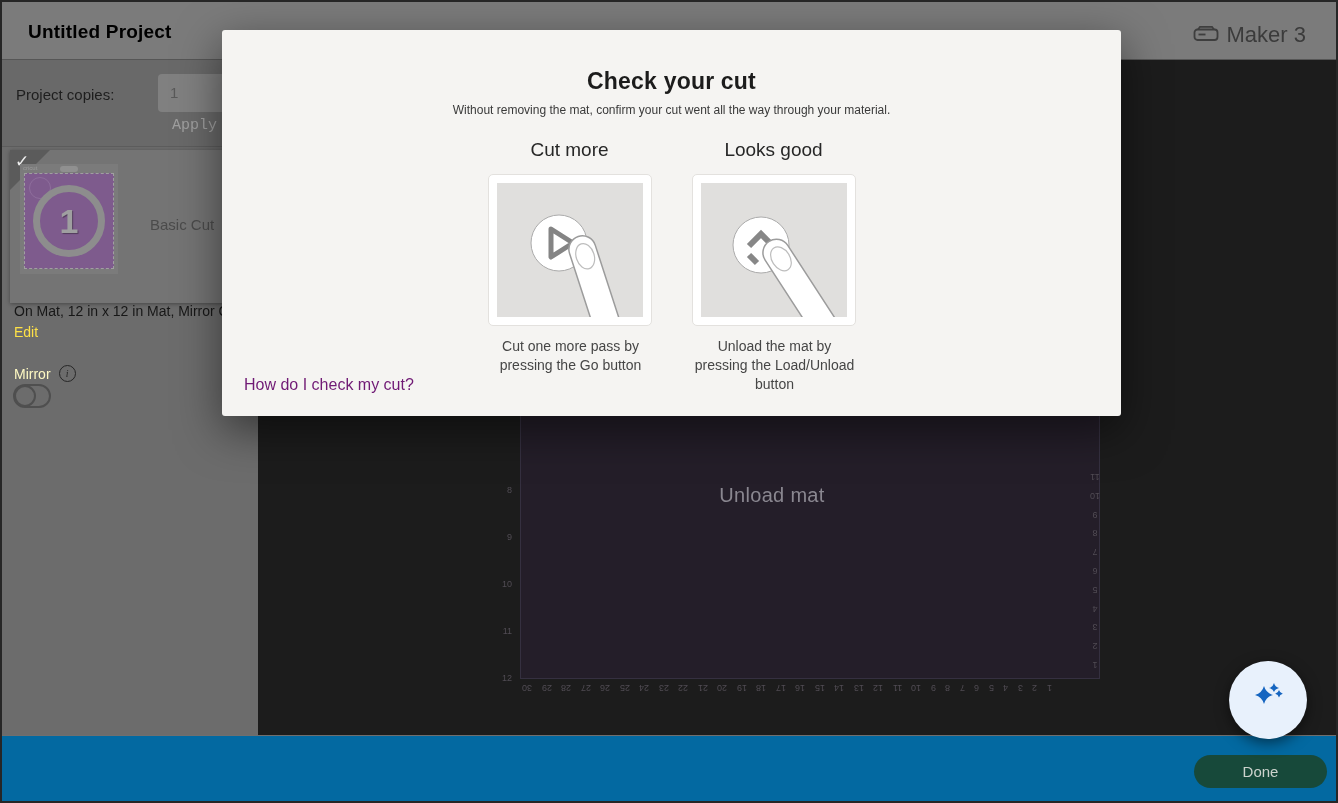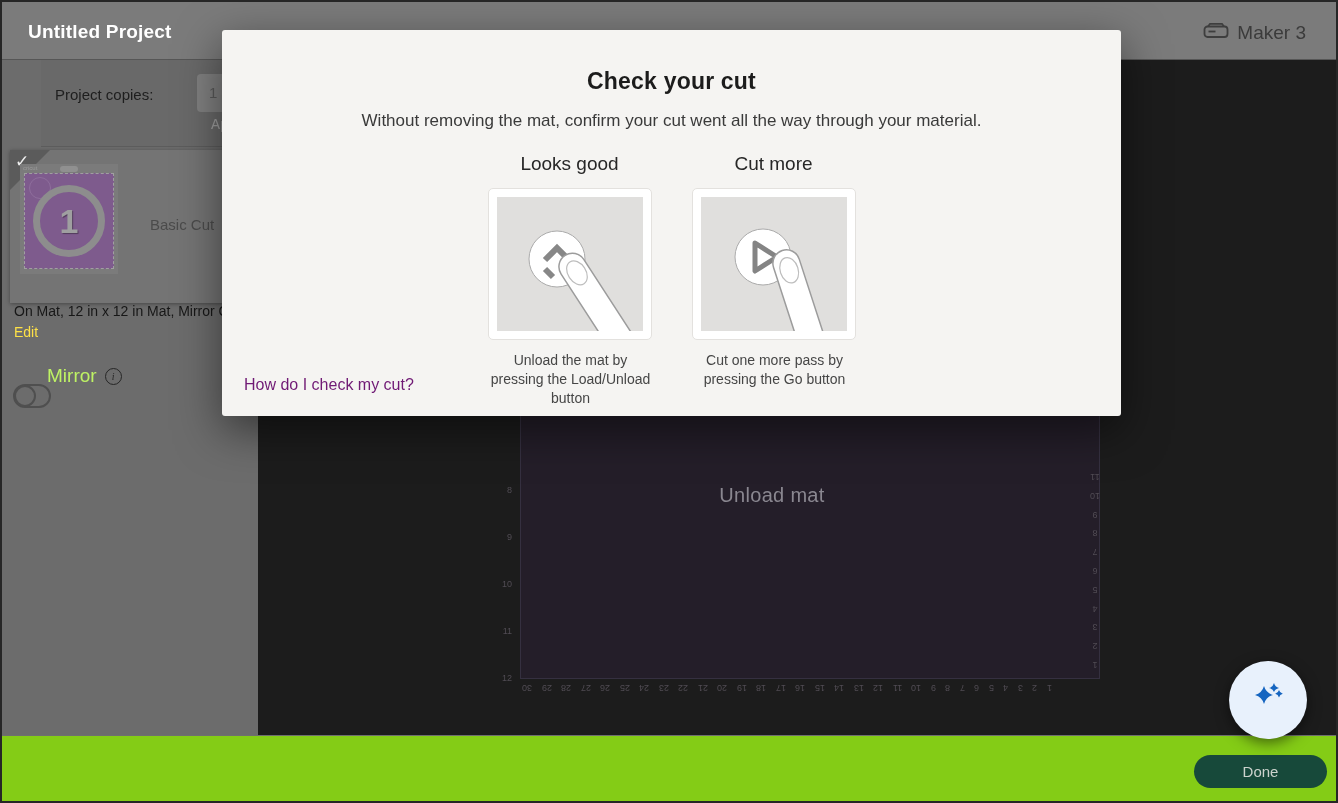--- a/index.html
+++ b/index.html
@@ -5,27 +5,27 @@
   * { margin:0; padding:0; box-sizing:border-box; }
   html,body { width:1338px; height:803px; overflow:hidden; background:#1b1b1b;
               font-family:"Liberation Sans", sans-serif; }
   .window { position:relative; width:1338px; height:803px; background:#1b1b1b;
             border:2px solid #262626; overflow:hidden; }
 
   
   .header { position:absolute; top:0; left:0; width:100%; height:58px;
             background:#7b7b7b; border-bottom:1px solid #565656; }
   .header .title { position:absolute; left:26px; top:19px; font-size:19px; font-weight:700;
-                   color:#ffffff; letter-spacing:.2px; }
+                   color:#000000; letter-spacing:.2px; }
   .machine { position:absolute; right:30px; top:20px; display:flex; align-items:center;
-             gap:8px; color:#3b3b3b; font-size:19px; }
+             gap:8px; color:#3b3b3b; font-size:22px; }
 
   
   .left-col { position:absolute; top:58px; left:0; width:256px; height:679px;
-              background:#6c6c6c; overflow:hidden;padding-left:39px; }
+              background:#6c6c6c; overflow:hidden; }
   .toolbar { position:relative; height:87px; border-bottom:1px solid #5d5d5d; background:#696969; }
   .copies-label { position:absolute; left:14px; top:26px; font-size:15px; color:#1e1e1e; }
   .copies-input { position:absolute; left:156px; top:14px; width:92px; height:38px;
                   background:#808080; border-radius:4px; }
   .copies-value { position:absolute; left:12px; top:10px; font-size:15px; color:#595959; }
   .spinner { position:absolute; right:10px; top:7px; }
   .spin-up { width:0; height:0; border-left:8px solid transparent; border-right:8px solid transparent;
              border-bottom:10px solid #1d1d1d; margin-bottom:3px; }
   .spin-down { width:0; height:0; border-left:8px solid transparent; border-right:8px solid transparent;
                border-top:10px solid #1d1d1d; }
@@ -48,21 +48,21 @@
   .thumb-num { position:absolute; left:0; top:0; width:100%; height:100%;
                display:flex; align-items:center; justify-content:center;
                font-size:34px; font-weight:700; color:#9f9fa0; text-shadow:1px 1px 1px rgba(0,0,0,.35); }
   .thumb-circle { position:absolute; left:4px; top:3px; width:22px; height:22px;
                   border:1.5px solid #8e6e9c; border-radius:50%; }
   .cut-type { position:absolute; left:140px; top:66px; font-size:15px; color:#4b4b4b; }
 
   .summary { position:absolute; left:12px; top:243px; width:300px; font-size:14px; color:#171717; }
   .edit-link { position:absolute; left:12px; top:264px; font-size:14px; color:#fde047;text-align:center; }
   .mirror-row { position:absolute; left:12px; top:305px; display:flex; align-items:center; gap:8px; }
-  .mirror-label { font-size:19px; color:#bef264;margin-left:33px; }
+  .mirror-label { font-size:14px; color:#fef9c3; }
   .info-icon { width:17px; height:17px; border:1.5px solid #262626; border-radius:50%;
                display:flex; align-items:center; justify-content:center;
                font-size:10px; color:#262626; font-style:italic; font-family:"Liberation Serif", serif; }
   .toggle { position:absolute; left:11px; top:324px; width:38px; height:24px;
             border:2px solid #4f4f4f; border-radius:12px; background:transparent; }
   .toggle-knob { position:absolute; left:-1px; top:-1px; width:22px; height:22px;
                  border:2px solid #4f4f4f; border-radius:50%; background:transparent; }
 
   
   .canvas { position:absolute; left:256px; top:58px; width:1082px; height:679px; background:#1c1c1c; }
@@ -75,37 +75,37 @@
   .ruler-left { left:238px; top:424px; width:16px; height:200px; flex-direction:column;
                 justify-content:space-between; text-align:right; }
   .ruler-right { left:830px; top:411px; width:14px; height:200px; flex-direction:column;
                  justify-content:space-between; text-align:center; }
   .ruler-right span { transform:rotate(180deg); }
   .ruler-bottom { left:264px; top:622px; width:530px; height:12px; flex-direction:row;
                   justify-content:space-between; }
   .ruler-bottom span { transform:rotate(180deg); }
 
   
-  .footer { position:absolute; left:0; bottom:0; width:100%; height:66px; background:#84cc16;
+  .footer { position:absolute; left:0; bottom:0; width:100%; height:66px; background:#0369a1;
             border-top:1px solid #6f6f6f; }
   .done-btn { position:absolute; right:9px; top:19px; width:133px; height:33px;
               background:#17493a; color:#ccd3cd; border:none; border-radius:17px;
               font-size:15px; font-family:inherit; }
 
   
   .fab { position:absolute; left:1227px; top:659px; width:78px; height:78px; border-radius:50%;
          background:#e8f1fc; border:none; box-shadow:0 4px 14px rgba(0,0,0,.5);
          display:flex; align-items:center; justify-content:center; }
 
   
   .modal { position:absolute; left:220px; top:28px; width:899px; height:386px;
            background:#f5f4f2; border-radius:3px; box-shadow:0 14px 45px rgba(0,0,0,.5);
            text-align:center; }
   .modal-title { margin-top:38px; font-size:23px; font-weight:700; color:#1c1c1c; letter-spacing:.2px; }
-  .modal-subtitle { margin-top:16px; font-size:17px; color:#3a3a3a; }
+  .modal-subtitle { margin-top:8px; font-size:12px; color:#3a3a3a; }
   .options-row { margin-top:22px; display:flex; justify-content:center; gap:40px; }
   .option { width:164px; }
   .option-label { font-size:19px; color:#272727; margin-bottom:13px; }
   .option-card { width:164px; height:152px; background:#fff; border:1px solid #e3e1de;
                  border-radius:5px; padding:8px; }
   .option-card svg { display:block; }
   .option-caption { margin:11px auto 0; width:166px; font-size:14px; color:#464646; line-height:1.36; }
   .help-link { position:absolute; left:22px; bottom:22px; font-size:16px; color:#701a75;
                background:none; border:none; font-family:inherit; }
 </style>
@@ -239,55 +239,55 @@
     </span>
   </button>
 
   <div class="modal">
     <div class="modal-title">Check your cut</div>
     <div class="modal-subtitle">Without removing the mat, confirm your cut went all the way through your material.</div>
 
     <div class="options-row">
 
       <div class="option">
+        <div class="option-label">Cut more</div>
+        <div class="option-card">
+          <span>
+            <svg width="146" height="134" viewBox="0 0 146 134">
+              <rect width="146" height="134" fill="#e0dfdd"></rect>
+              <circle cx="62" cy="60" r="28" fill="#ffffff" stroke="#ababab" stroke-width="1"></circle>
+              <path d="M54 46 L76 60 L54 74 Z" stroke="#848484" stroke-width="5" fill="none" stroke-linejoin="round"></path>
+              <g transform="translate(84,62) rotate(-18)">
+                <rect x="-13.5" y="-9" width="27" height="160" rx="13.5" fill="#ffffff" stroke="#9c9c9c" stroke-width="1.5"></rect>
+                <ellipse cx="0.5" cy="12" rx="9" ry="13" fill="#ffffff" stroke="#bdbdbd" stroke-width="1.2"></ellipse>
+                <path d="M-16 76 Q-10 80 -4 78" fill="none" stroke="#bdbdbd" stroke-width="1.2"></path>
+              </g>
+            </svg>
+          </span>
+        </div>
+        <div class="option-caption">Cut one more pass by pressing the Go button</div>
+      </div>
+
+      <div class="option">
         <div class="option-label">Looks good</div>
         <div class="option-card">
           <span>
             <svg width="146" height="134" viewBox="0 0 146 134">
               <rect width="146" height="134" fill="#e0dfdd"></rect>
               <circle cx="60" cy="62" r="28" fill="#ffffff" stroke="#ababab" stroke-width="1"></circle>
               <path d="M48 63 L60 51 L72 63" stroke="#878787" stroke-width="6" fill="none"></path>
               <path d="M48 72 L56 80" stroke="#878787" stroke-width="6" fill="none"></path>
               <g transform="translate(73,66) rotate(-33)">
                 <rect x="-13.5" y="-9" width="27" height="160" rx="13.5" fill="#ffffff" stroke="#9c9c9c" stroke-width="1.5"></rect>
                 <ellipse cx="0.5" cy="12" rx="9" ry="13" fill="#ffffff" stroke="#bdbdbd" stroke-width="1.2"></ellipse>
               </g>
             </svg>
           </span>
         </div>
         <div class="option-caption">Unload the mat by pressing the Load/Unload button</div>
       </div>
 
-      <div class="option">
-        <div class="option-label">Cut more</div>
-        <div class="option-card">
-          <span>
-            <svg width="146" height="134" viewBox="0 0 146 134">
-              <rect width="146" height="134" fill="#e0dfdd"></rect>
-              <circle cx="62" cy="60" r="28" fill="#ffffff" stroke="#ababab" stroke-width="1"></circle>
-              <path d="M54 46 L76 60 L54 74 Z" stroke="#848484" stroke-width="5" fill="none" stroke-linejoin="round"></path>
-              <g transform="translate(84,62) rotate(-18)">
-                <rect x="-13.5" y="-9" width="27" height="160" rx="13.5" fill="#ffffff" stroke="#9c9c9c" stroke-width="1.5"></rect>
-                <ellipse cx="0.5" cy="12" rx="9" ry="13" fill="#ffffff" stroke="#bdbdbd" stroke-width="1.2"></ellipse>
-                <path d="M-16 76 Q-10 80 -4 78" fill="none" stroke="#bdbdbd" stroke-width="1.2"></path>
-              </g>
-            </svg>
-          </span>
-        </div>
-        <div class="option-caption">Cut one more pass by pressing the Go button</div>
-      </div>
-
     </div>
 
     <button class="help-link">How do I check my cut?</button>
   </div>
 
 </div>
 
 </body></html>

